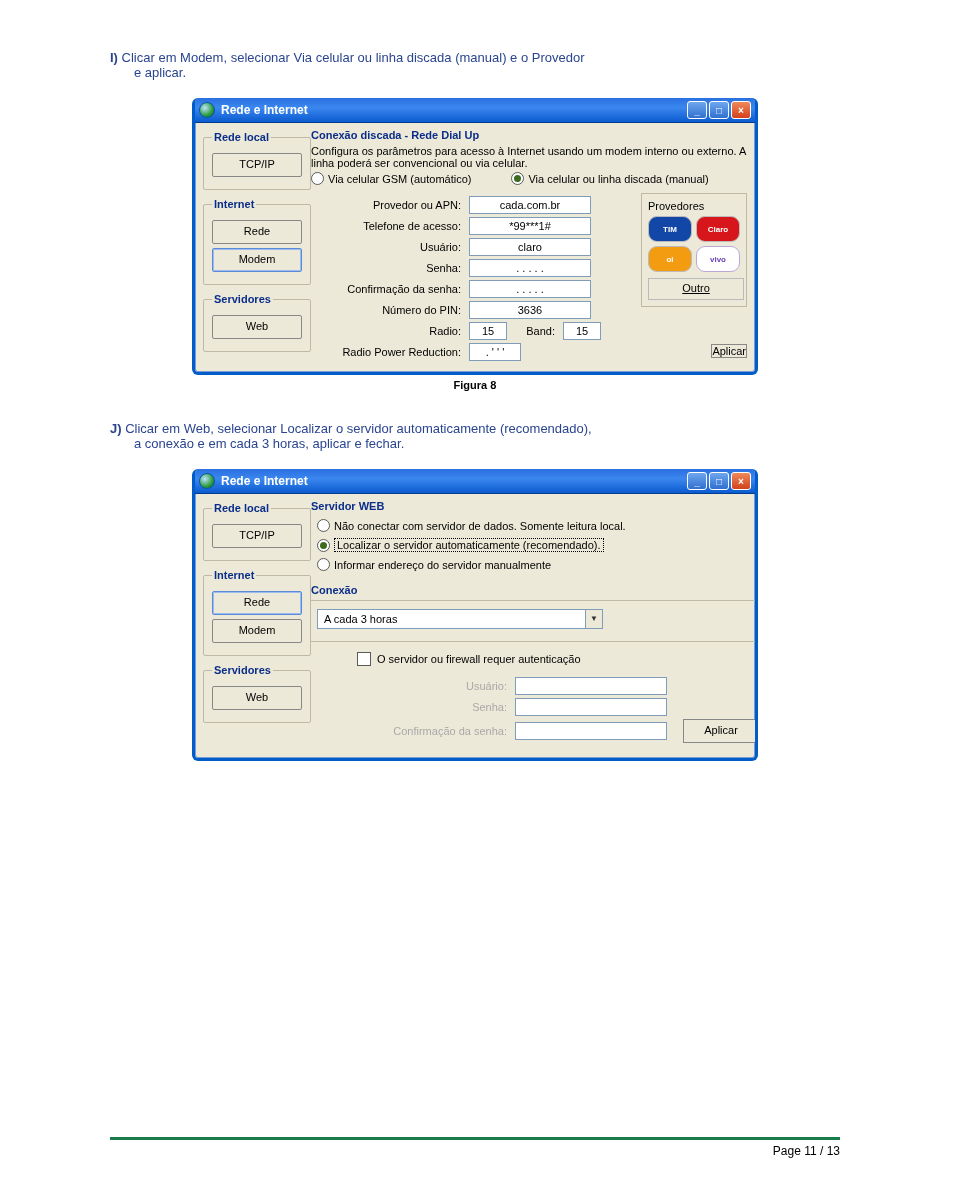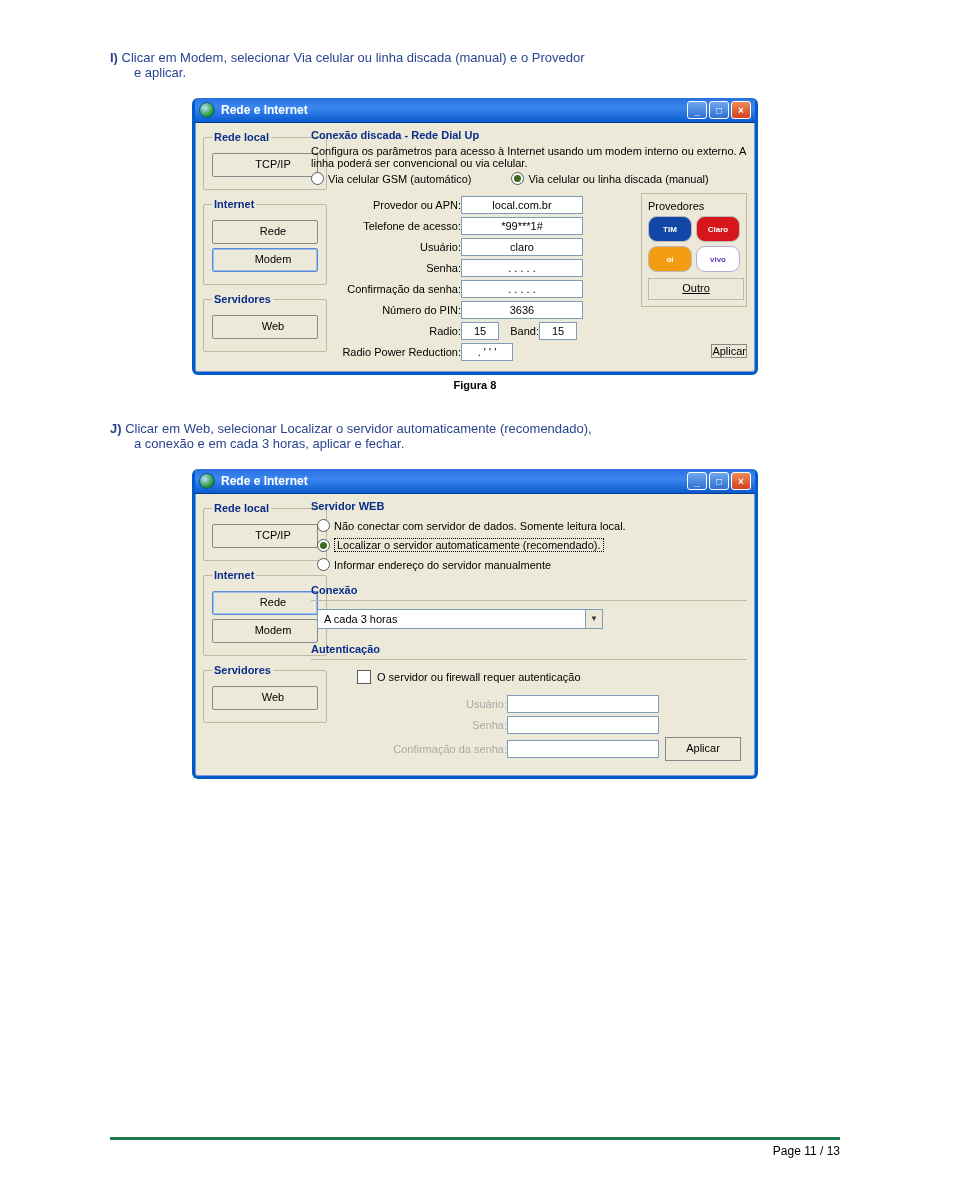--- a/index.html
+++ b/index.html
@@ -49,29 +49,29 @@
 .maincol{flex:1}
 
 fieldset{
   border:1px solid #bfb8a5;border-radius:2px;margin:4px 0 8px;
   padding:6px 8px 8px;
 }
 legend{color:#0a2d8a;font-weight:bold;font-size:11px;padding:0 2px}
 .sidebtn{
   width:88px;height:22px;margin:4px auto;display:block;text-align:center;
   background:#ece9d8;border:1px solid #888;border-radius:2px;font-size:11px;
-  line-height:20px;cursor:default;padding-left:16px;
+  line-height:20px;cursor:default;
 }
 .sidebtn.sel{
   border:1px solid #5b8bd8;box-shadow:0 0 0 1px #9cbcf0 inset;
 }
 
 .grouplabel{color:#0a2d8a;font-weight:bold;font-size:11px;margin:2px 0 4px}
 .desc{font-size:11px;}
-.row{display:flex;align-items:center;margin:3px 0;gap:0}
+.row{display:flex;align-items:center;margin:3px 0;gap:8px}
 .lbl{width:150px;text-align:right;font-size:11px}
 .tf{
   width:120px;height:16px;border:1px solid #7f9db9;background:#fff;font-size:11px;
   text-align:center;line-height:16px;
 }
 .tf.sm{width:36px}
 .radio{display:inline-flex;align-items:center;gap:4px;font-size:11px}
 .radio .dot{
   width:11px;height:11px;border-radius:50%;border:1px solid #5a5a5a;background:#fff;
   position:relative;flex:0 0 auto;
@@ -170,21 +170,21 @@
           <span class="radio sel">
             <span class="dot"></span>
             <span>Via celular ou linha discada (manual)</span>
           </span>
         </div>
 
         <div style="display:flex;gap:4px">
           <div style="flex:1">
             <div class="row">
                 <span class="lbl">Provedor ou APN:</span>
-                <span class="tf">local.com.br</span>
+                <span class="tf">cada.com.br</span>
               </div>
             <div class="row">
                 <span class="lbl">Telefone de acesso:</span>
                 <span class="tf">*99***1#</span>
               </div>
             <div class="row">
                 <span class="lbl">Usuário:</span>
                 <span class="tf">claro</span>
               </div>
             <div class="row">
@@ -282,21 +282,20 @@
         </div>
 
         <div class="grouplabel">Conexão</div>
         <div style="border-top:1px solid #bfb8a5;padding:8px 6px 12px">
           <div class="dropdown" style="width:260px">
             <span>A cada 3 horas</span>
             <span class="arrow">▼</span>
           </div>
         </div>
 
-        <div class="grouplabel">Autenticação</div>
         <div class="auth" style="border-top:1px solid #bfb8a5;padding:10px 6px 4px">
           <div class="check" style="margin:0 0 8px 40px">
             <span class="box"></span>
             <span>O servidor ou firewall requer autenticação</span>
           </div>
           <div class="row">
               <span class="lbl muted">Usuário:</span>
               <span class="tf"></span>
             </div>
           <div class="row">

